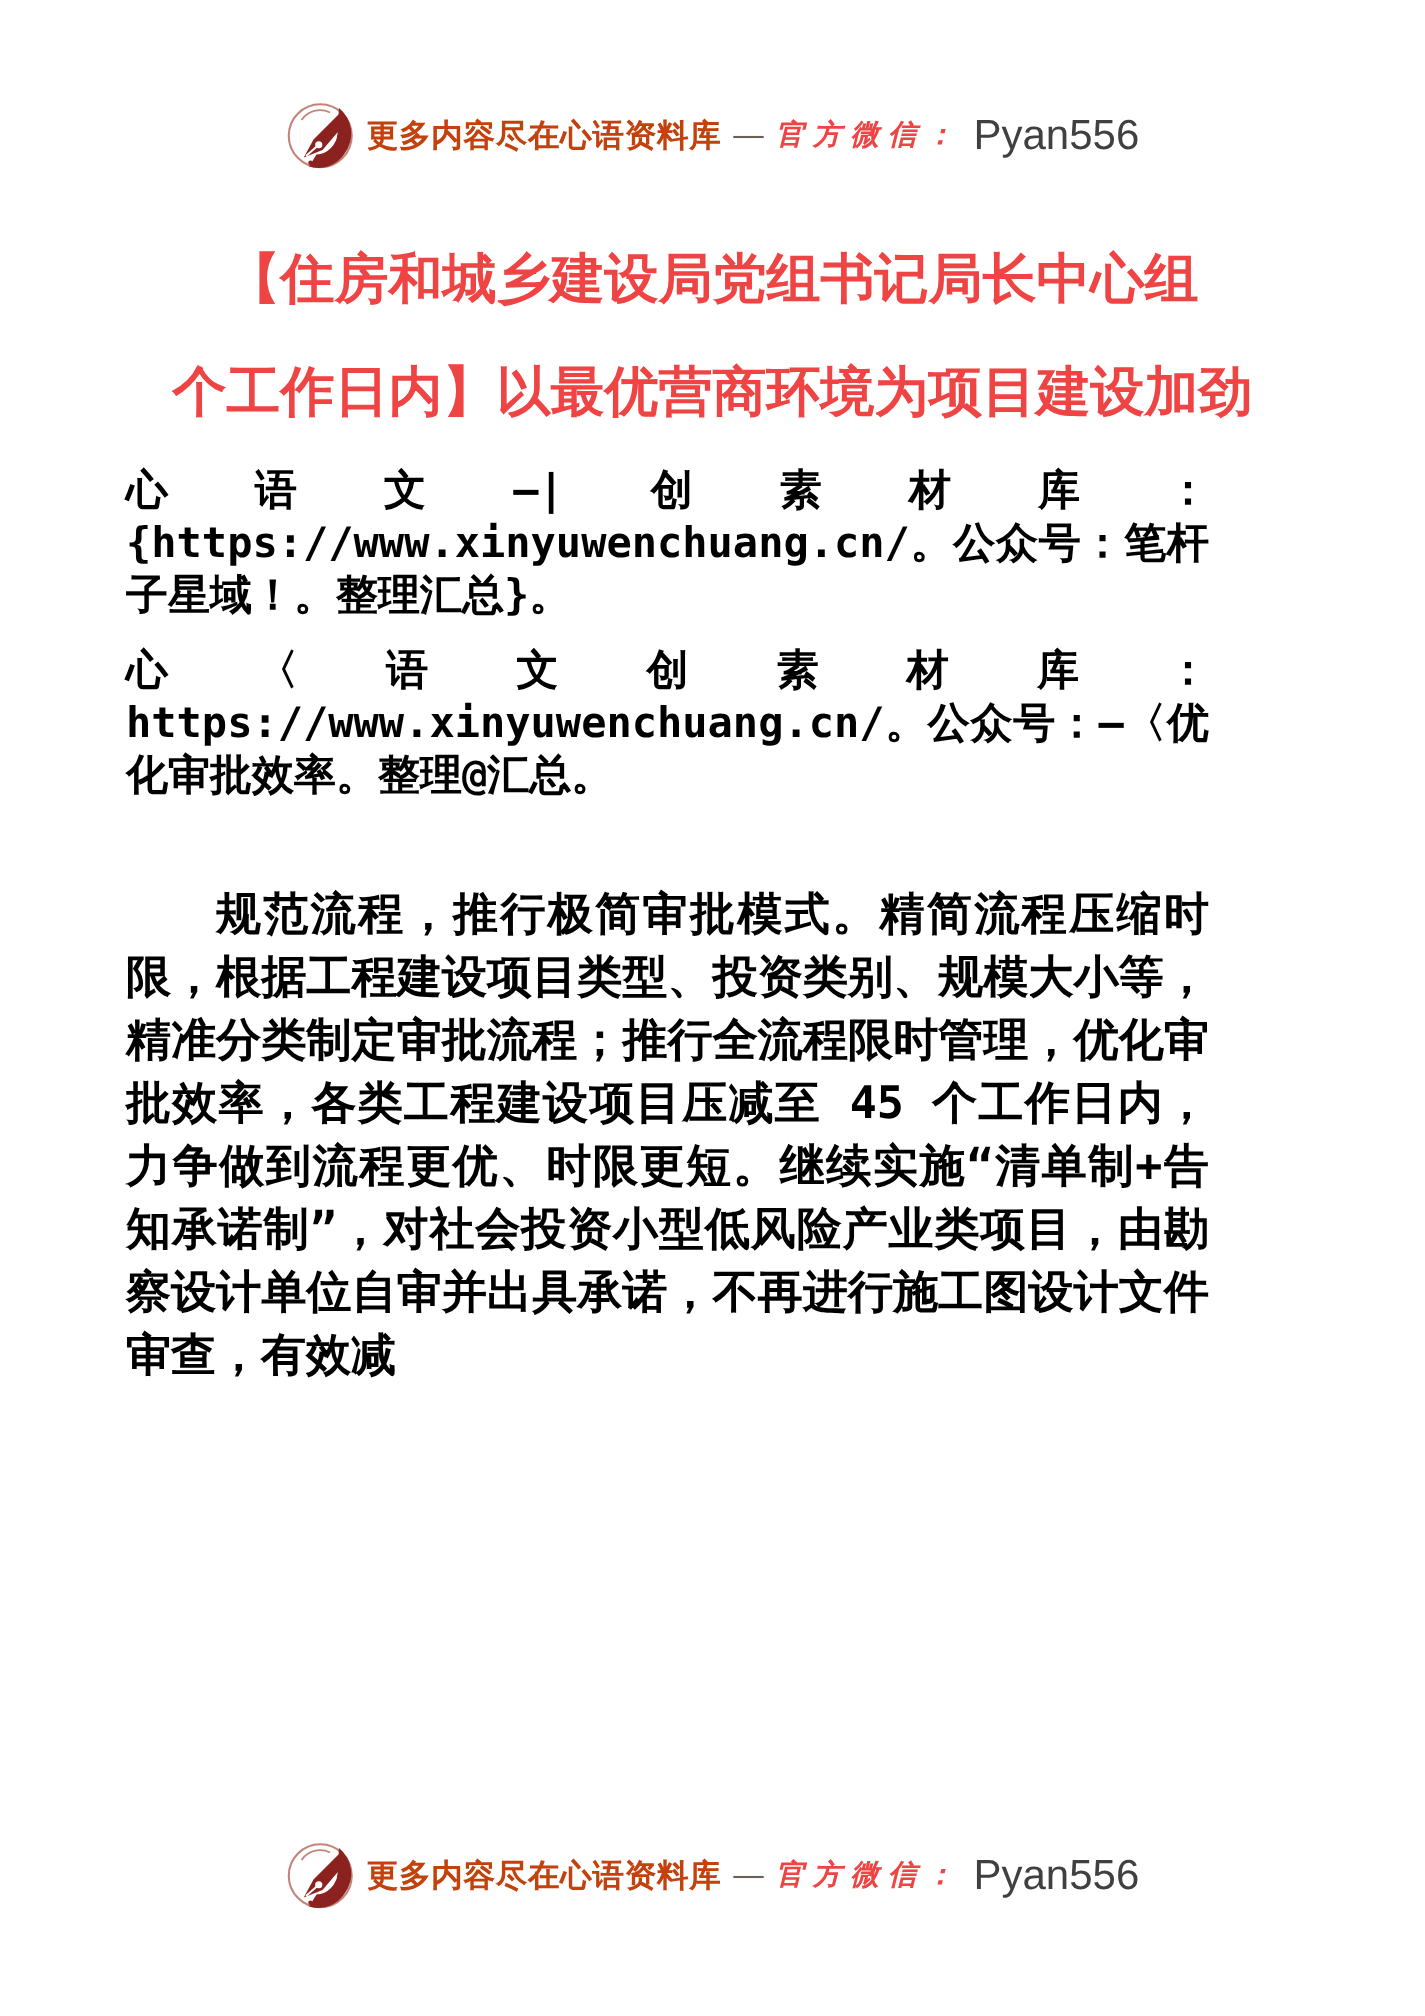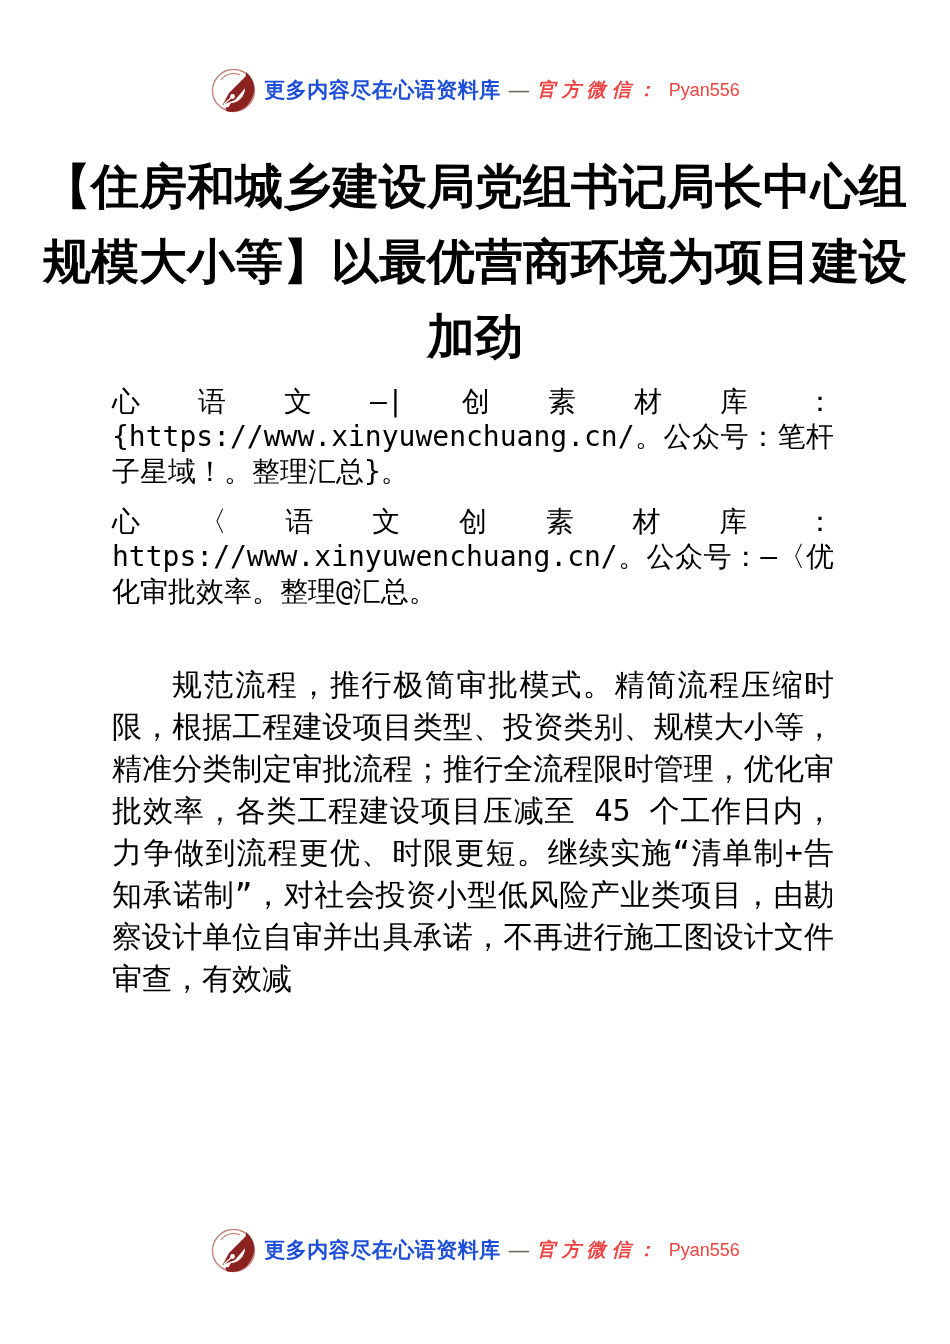--- a/index.html
+++ b/index.html
@@ -19,62 +19,63 @@
     align-items: center;
     justify-content: center;
     gap: 7px;
     height: 48px;
   }
   .brand-header { margin-top: 66px; }
   .brand-footer { position: absolute; left: 0; right: 0; top: 1226px; }
   .brand-logo { width: 47px; height: 47px; flex: 0 0 auto; }
   .brand-logo svg { display: block; }
   .brand-main {
-    color: #1d4ed8;
+    color: #c2410c;
     font-size: 21px;
     font-weight: bold;
     letter-spacing: 0.5px;
     white-space: nowrap;
   }
   .brand-dash {
     color: #6b6157;
     font-size: 20px;
     font-weight: bold;
     margin: 0 1px;
   }
   .brand-wechat {
     color: #ef4444;
     font-size: 19px;
     font-style: italic;
     font-weight: bold;
     letter-spacing: 6px;
     white-space: nowrap;
   }
   .brand-id {
-    color: #ef4444;
-    font-size: 18px;
+    color: #404040;
+    font-size: 28px;
     font-family: "Liberation Sans", "DejaVu Sans", sans-serif;
     white-space: nowrap;
   }
 
   
   .doc-title {
     margin: 35px 40px 0;
-    font-size: 48px;
+    font-size: 36px;
     font-weight: 700;
     line-height: 75px;
     text-align: center;
-    color: #000000;
+    color: #ef4444;
   }
   .title-line { display: block; }
 
   
   .content {
     width: 722px;
-    margin-left: 112px;
+    margin-left: 84px;
+    font-weight: bold;
   }
 
   .source-note {
     font-family: "DejaVu Sans Mono", "Liberation Serif", serif;
     font-size: 28px;
     line-height: 35px;
     text-align: justify;
     letter-spacing: 0;
   }
   .source-note-1 { margin: 10px 0 0; }
@@ -109,21 +110,21 @@
       </svg>
     </span>
     <span class="brand-main">更多内容尽在心语资料库</span>
       <span class="brand-dash">—</span>
       <span class="brand-wechat">官方微信：</span>
     <span class="brand-id">Pyan556</span>
   </div>
 
   <h1 class="doc-title">
     <span class="title-line">【住房和城乡建设局党组书记局长中心组</span>
-    <span class="title-line">规模大小等】以最优营商环境为项目建设加劲</span>
+    <span class="title-line">个工作日内】以最优营商环境为项目建设加劲</span>
   </h1>
 
   <div class="content">
     <p class="source-note source-note-1">心语文—|创素材库：{https://www.xinyuwenchuang.cn/。公众号：笔杆子星域！。整理汇总}。</p>
     <p class="source-note source-note-2">心〈语文创素材库：https://www.xinyuwenchuang.cn/。公众号：—〈优化审批效率。整理@汇总。</p>
     <p class="body-para para-2">规范流程，推行极简审批模式。精简流程压缩时限，根据工程建设项目类型、投资类别、规模大小等，精准分类制定审批流程；推行全流程限时管理，优化审批效率，各类工程建设项目压减至 45 个工作日内，力争做到流程更优、时限更短。继续实施“清单制+告知承诺制”，对社会投资小型低风险产业类项目，由勘察设计单位自审并出具承诺，不再进行施工图设计文件审查，有效减</p>
   </div>
 
   <div class="brand-row brand-footer">
     <span class="brand-logo">

